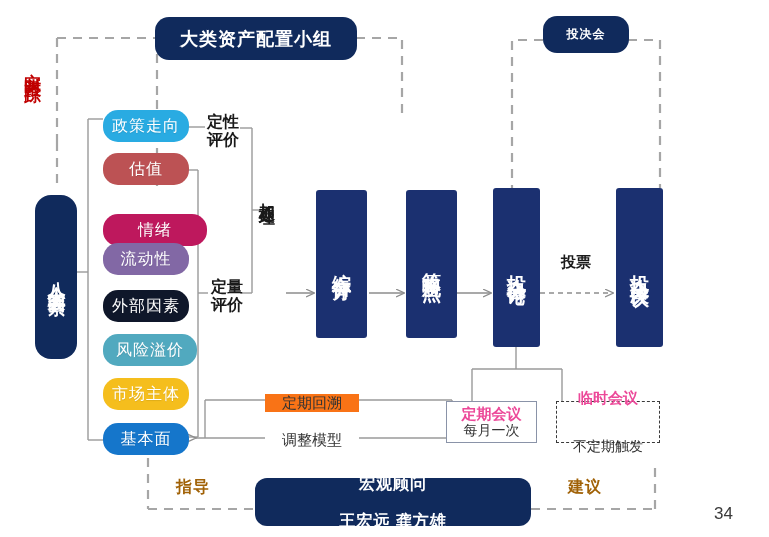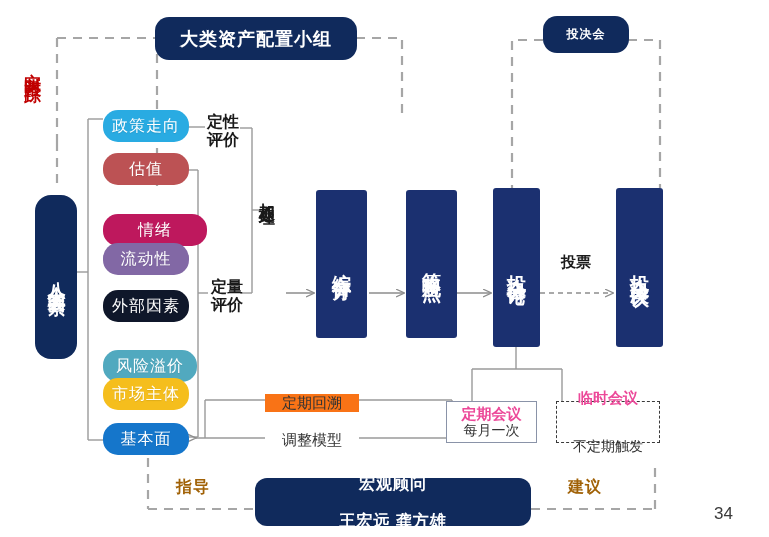--- a/index.html
+++ b/index.html
@@ -227,21 +227,21 @@
     </div>
     <div class="chip" style="position:absolute; left:0; top:88px; width:104px; height:32px; background:#be185d;margin-top:16px;">
       <span>情绪</span>
     </div>
     <div class="chip" style="position:absolute; left:0; top:133px; width:86px; height:32px; background:#8268A5;">
       <span>流动性</span>
     </div>
     <div class="chip" style="position:absolute; left:0; top:180px; width:86px; height:32px; background:#0f172a;">
       <span>外部因素</span>
     </div>
-    <div class="chip" style="position:absolute; left:0; top:240px; width:94px; height:32px; background:#51A9BF;">
+    <div class="chip" style="position:absolute; left:0; top:224px; width:94px; height:32px; background:#51A9BF;">
       <span>风险溢价</span>
     </div>
     <div class="chip" style="position:absolute; left:0; top:268px; width:86px; height:32px; background:#F5BE1D;">
       <span>市场主体</span>
     </div>
     <div class="chip" style="position:absolute; left:0; top:313px; width:86px; height:32px; background:#1576CB;">
       <span>基本面</span>
     </div>
   </div>
 

